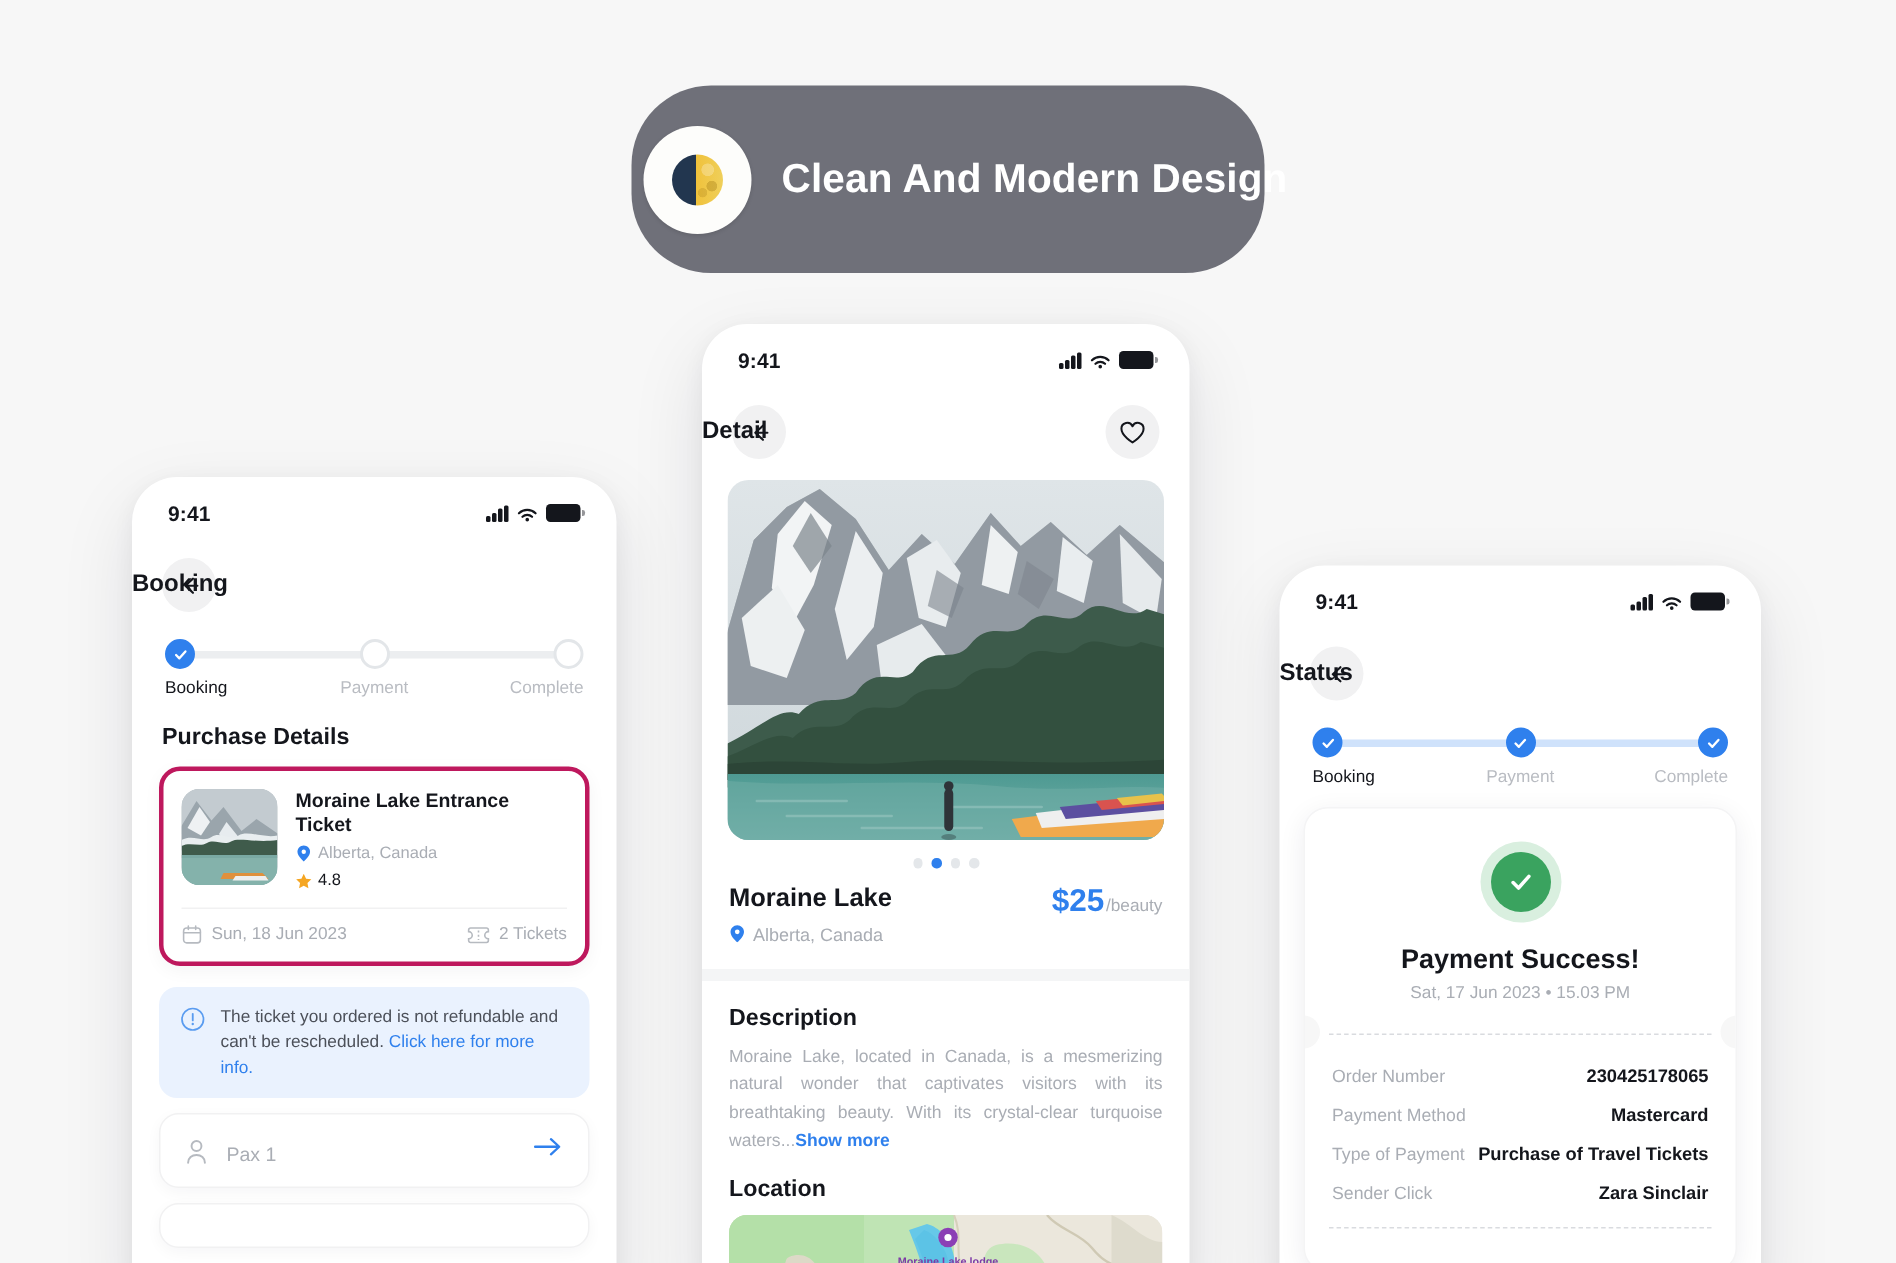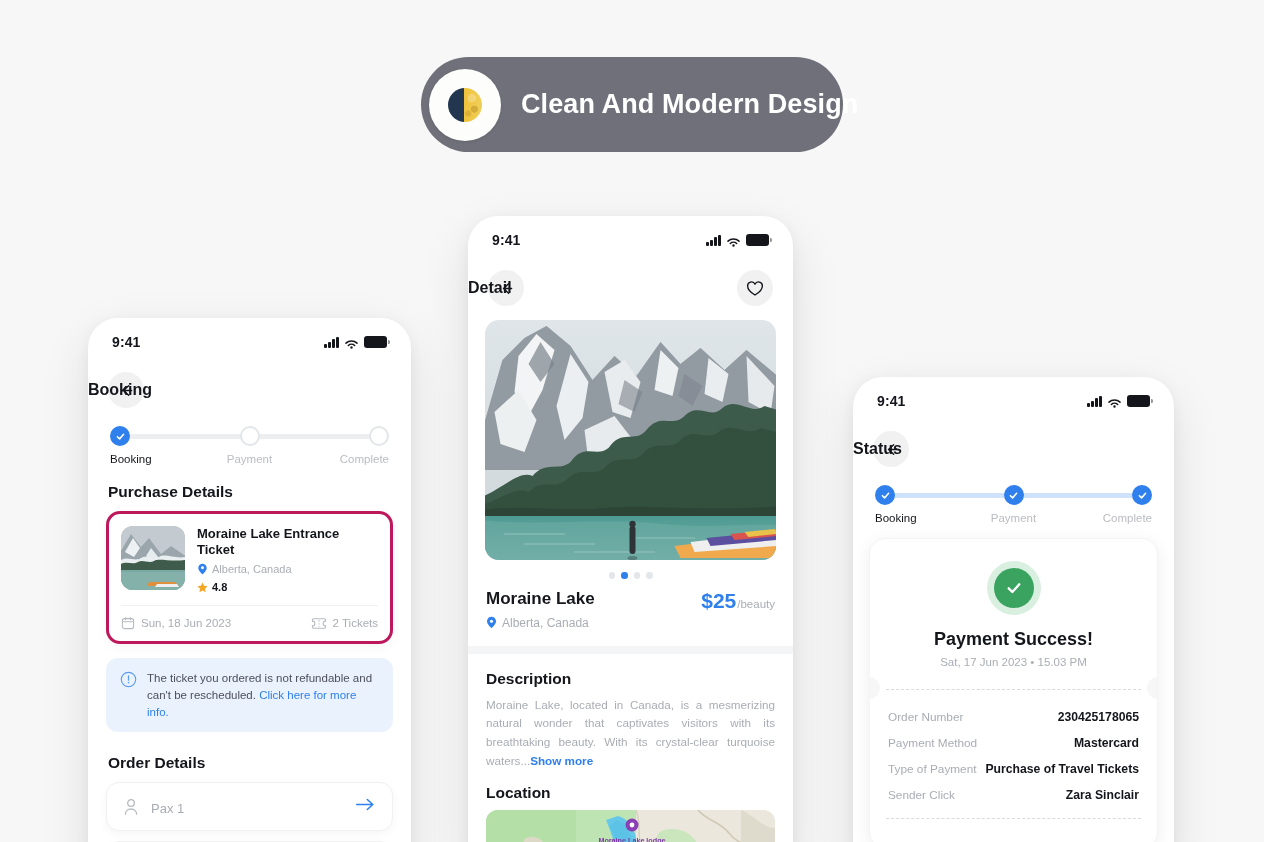--- a/index.html
+++ b/index.html
@@ -16,21 +16,21 @@
     position: relative;
     -webkit-font-smoothing: antialiased;
   }
 
   
   .banner {
     position: absolute;
     left: 421px;
     top: 57px;
     width: 422px;
-    height: 95px;
+    height: 125px;
     background: #6f7079;
     border-radius: 53px;
     display: flex;
     align-items: center;
     padding-left: 8px;
     gap: 20px;
   }
   .banner-logo {
     width: 72px;
     height: 72px;
@@ -225,21 +225,21 @@
     background: #cfd6d8;
   }
   .pt-title {
     font-size: 13px;
     font-weight: 700;
     color: #14161c;
     line-height: 1.2;
   }
   .pt-row { display: flex; align-items: center; gap: 4px; margin-top: 6px; }
   .pt-loc { font-size: 11px; color: #a9adb4; }
-  .pt-rate { font-size: 11px; color: #14161c; font-weight: 700; }
+  .pt-rate { font-size: 11px; color: #14161c; font-weight: 400; }
   .divider-line { height: 1px; background: #f1f1f2; margin: 0 12px; }
   .purchase-bottom {
     display: flex;
     justify-content: space-between;
     align-items: center;
     padding: 10px 12px 11px 12px;
   }
   .pb-item { display: flex; align-items: center; gap: 6px; font-size: 11.5px; color: #a9adb4; }
 
   
@@ -512,21 +512,20 @@
     <svg width="17" height="17" viewBox="0 0 18 18" style="flex:0 0 auto;margin-top:1px">
         <circle cx="9" cy="9" r="7.6" stroke="#5a9cf0" stroke-width="1.2" fill="none"></circle>
         <path d="M9 5.2v4.6" stroke="#5a9cf0" stroke-width="1.3" stroke-linecap="round"></path>
         <circle cx="9" cy="12.3" r=".85" fill="#5a9cf0"></circle>
       </svg>
     <div class="notice-text">
       <span>The ticket you ordered is not refundable and can't be rescheduled. </span><a href="#">Click here for more info.</a>
     </div>
   </div>
 
-  <div class="section-title" style="margin-top:22px">Order Details</div>
 
   <div class="pax-row">
     <svg width="16" height="18" viewBox="0 0 16 18">
         <circle cx="8" cy="5" r="3.3" stroke="#b6bac0" stroke-width="1.3" fill="none"></circle>
         <path d="M2.4 16.2c0-3.2 2.5-5.2 5.6-5.2s5.6 2 5.6 5.2" stroke="#b6bac0" stroke-width="1.3" fill="none" stroke-linecap="round"></path>
       </svg>
     <span class="pax-label">Pax 1</span>
     <span class="pax-arrow">
       <svg width="22" height="15" viewBox="0 0 24 16">
           <path d="M3 8h17M14.5 2.5 20.5 8l-6 5.5" stroke="#2f80ed" stroke-width="1.7" fill="none" stroke-linecap="round" stroke-linejoin="round"></path>

